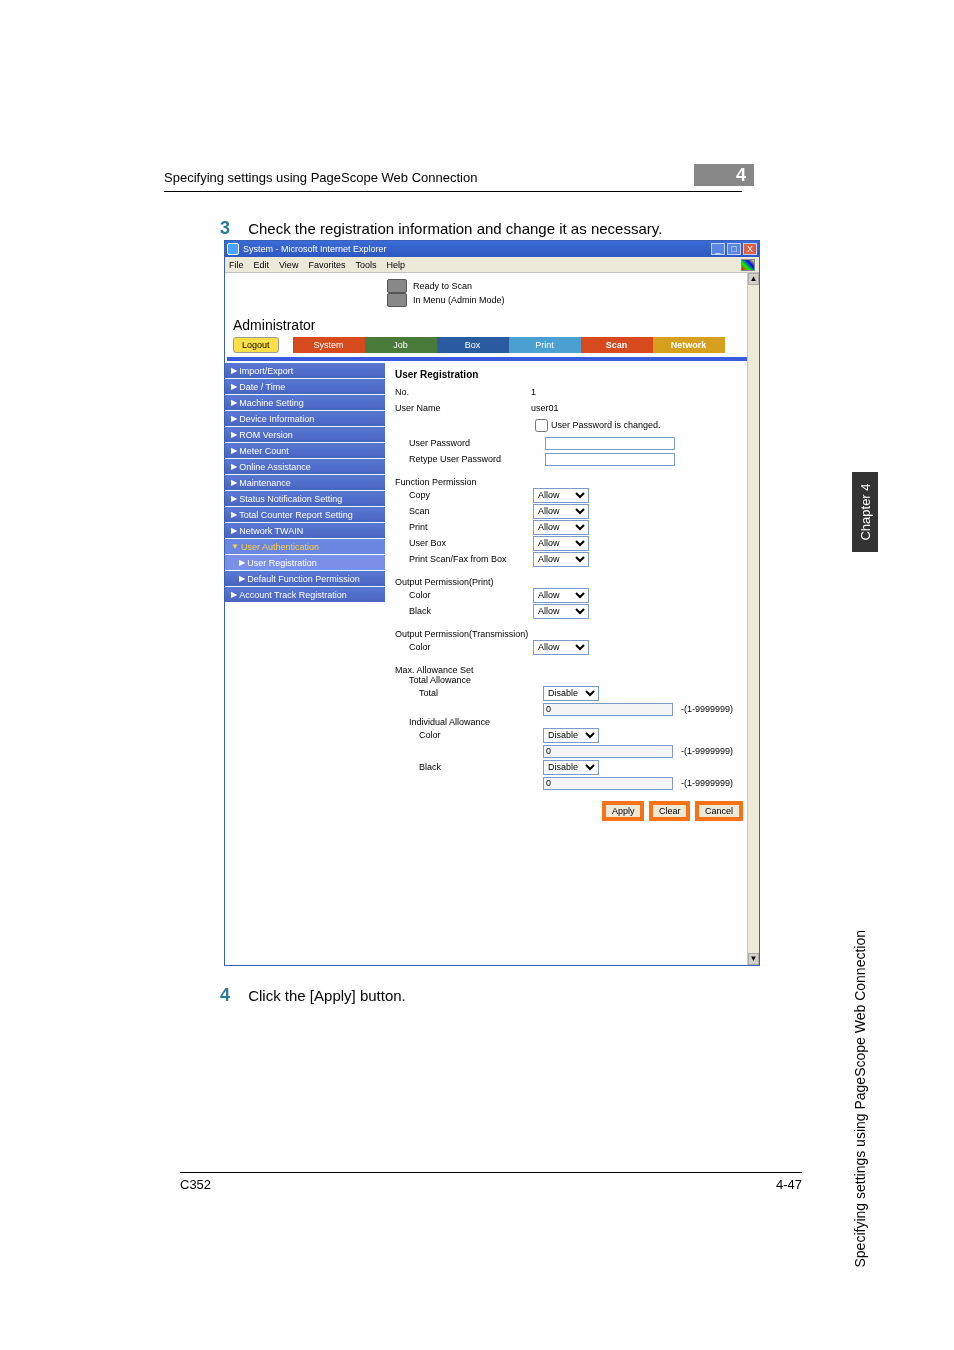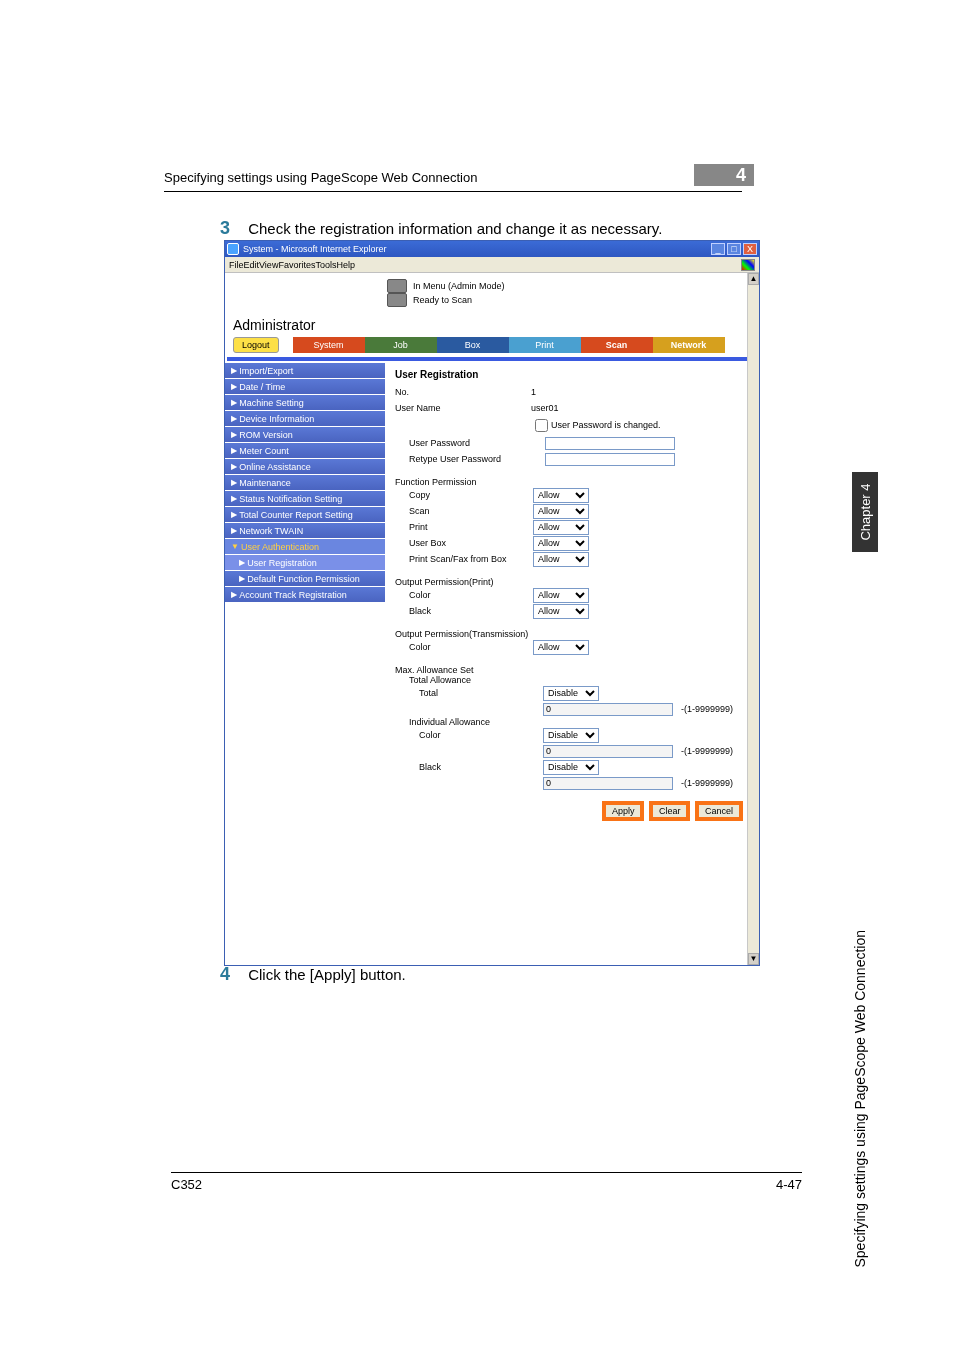--- a/index.html
+++ b/index.html
@@ -41,21 +41,21 @@
   .hrule {
     border-bottom: 1px solid #000;
     padding-bottom: 6px;
     font-size: 13px;
   }
   .step {
     position: absolute; left: 220px; font-size: 15px;
   }
   .step-num { color: #2a7a9a; font-weight: bold; font-size: 18px; margin-right: 14px; }
   .step3 { top: 218px; }
-  .step4 { top: 964px; }
+  .step4 { top: 985px; }
 
   
   .browser {
     position: absolute; left: 224px; top: 240px;
     width: 536px; height: 726px;
     border: 1px solid #3b5fb3;
     background: #fff;
     font-size: 9px;
   }
   .titlebar {
@@ -67,21 +67,21 @@
   }
   .titlebar-left { display: flex; align-items: center; gap: 4px; }
   .ie-icon { width: 12px; height: 12px; background: #4aa3ff; border: 1px solid #fff; border-radius: 2px; display:inline-block;}
   .winbtns { display: flex; gap: 2px; }
   .winbtn { width: 14px; height: 12px; background: #5a85e0; border: 1px solid #c0d0ff; color:#fff; font-size:9px; line-height:10px; text-align:center; }
   .winbtn.close { background: #e06040; }
   .menubar {
     height: 16px;
     background: #ece9d8;
     border-bottom: 1px solid #c0c0c0;
-    display: flex; align-items: center; 
+    display: flex; align-items: center; gap: 10px;
     padding: 0 4px;
     font-size: 9px;
   }
   .menubar .flag { margin-left: auto; width:14px; height:12px; background: linear-gradient(45deg,#f00,#0f0,#00f,#ff0); border:1px solid #888;}
   .content {
     position: relative;
     height: calc(100% - 32px);
     background: #fff;
     overflow: hidden;
   }
@@ -130,21 +130,21 @@
   .sectgap { height:10px; }
   .sel { width:56px; height:15px; border:1px solid #7a9ac8; background:#fff; font-size:9px; padding:0;}
   .sel-s { width:56px;}
   .numbox { width:90px; height:13px; border:1px solid #c4c4c4; background:#f4f4f4; font-size:9px; padding:0 2px;}
   .range { margin-left:8px;}
   .btnrow { text-align:right; margin-top:10px; padding-right:4px;}
   .btn { background:#ece9d8; border:4px solid #f97316; font-size:9px; padding:1px 6px; margin-left:2px;}
 
   
   .footer {
-    position: absolute; left:171px; right:152px; top:1172px;
+    position: absolute; left:180px; right:152px; top:1172px;
     border-top: 1px solid #000;
     display:flex; justify-content:space-between;
     font-size: 13px; padding-top:4px;
   }
 </style>
 </head>
 <body>
 
 <div class="chapter-tab">Chapter 4</div>
 <div class="vert-text">Specifying settings using PageScope Web Connection</div>
@@ -185,25 +185,25 @@
 
   <div class="content">
     <div class="scrolltrack">
       <div class="scroll-up">▲</div>
       <div class="scroll-down">▼</div>
     </div>
 
     <div class="status-area">
       <div class="status-row">
         <span class="printer-icon"></span>
-        <span>In Menu (Admin Mode)</span>
+        <span>Ready to Scan</span>
       </div>
       <div class="status-row">
         <span class="printer-icon"></span>
-        <span>Ready to Scan</span>
+        <span>In Menu (Admin Mode)</span>
       </div>
       <div class="admin-label">Administrator</div>
       <div class="tabrow">
         <button class="logout-btn">Logout</button>
         <div class="tab system">System</div>
         <div class="tab job">Job</div>
         <div class="tab box">Box</div>
         <div class="tab print">Print</div>
         <div class="tab scan">Scan</div>
         <div class="tab network">Network</div>

